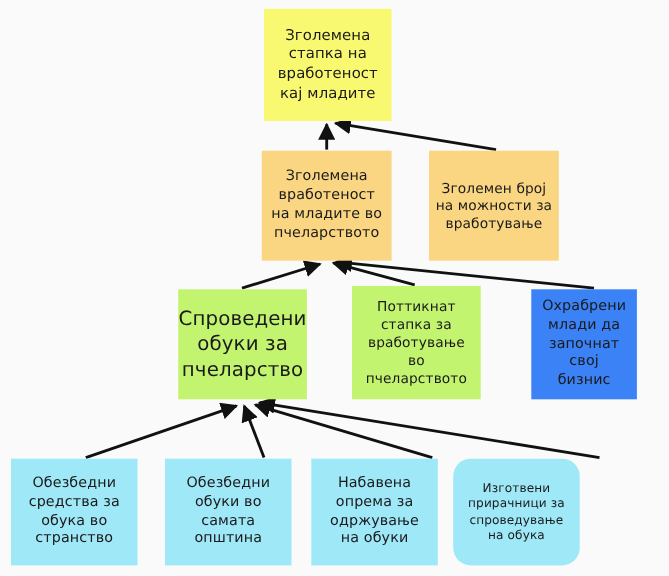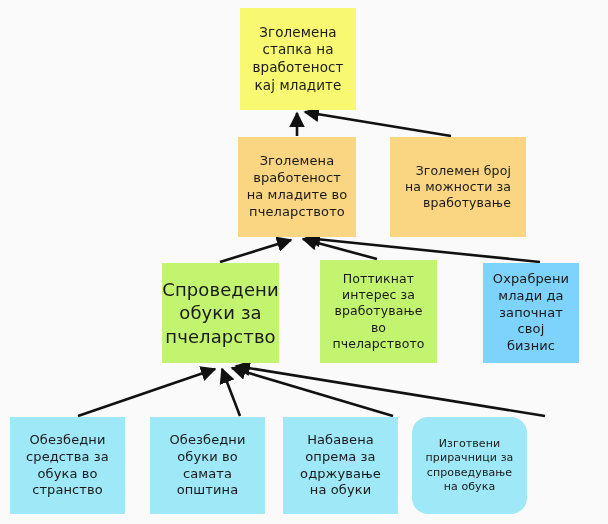--- a/index.html
+++ b/index.html
@@ -54,25 +54,24 @@
     left: 238px;
     top: 137px;
     width: 118px;
     height: 100px;
     background: #fad683;
     font-size: 13px;
   }
   .n-out-b {
     left: 390px;
     top: 137px;
-    width: 136px;
+    width: 118px;
     height: 100px;
     background: #fad683;
     font-size: 12.5px;
-    text-align: right;
   }
   
   .n-res-a {
     left: 162px;
     top: 263px;
     width: 117px;
     height: 100px;
     background: #c3f470;
     font-size: 18px;
   }
@@ -82,21 +81,21 @@
     width: 117px;
     height: 103px;
     background: #c3f470;
     font-size: 12.5px;
   }
   .n-res-c {
     left: 483px;
     top: 263px;
     width: 96px;
     height: 100px;
-    background: #7dd3fc;
+    background: #3b82f6;
     font-size: 13px;
   }
   
   .n-act {
     top: 417px;
     width: 115px;
     height: 97px;
     background: #9fe8f8;
     font-size: 13px;
   }
@@ -140,21 +139,21 @@
 на младите во
 пчеларството</div>
   <div class="node n-out-b">Зголемен број
 на можности за
 вработување</div>
 
   <div class="node n-res-a">Спроведени
 обуки за
 пчеларство</div>
   <div class="node n-res-b">Поттикнат
-интерес за
+стапка за
 вработување
 во
 пчеларството</div>
   <div class="node n-res-c">Охрабрени
 млади да
 започнат свој
 бизнис</div>
 
   <div class="node n-act n-act-1">Обезбедни
 средства за

